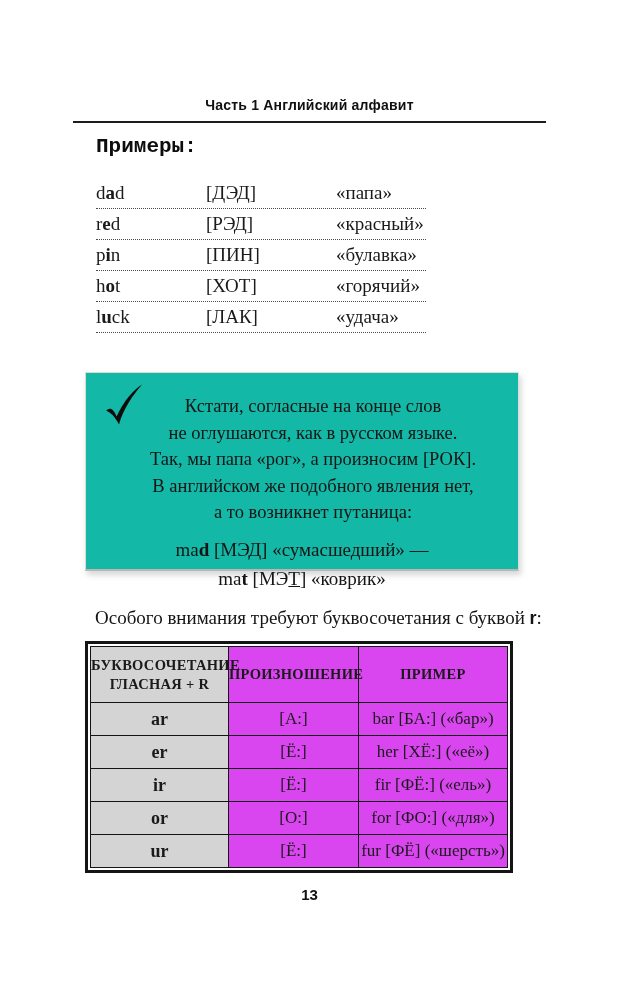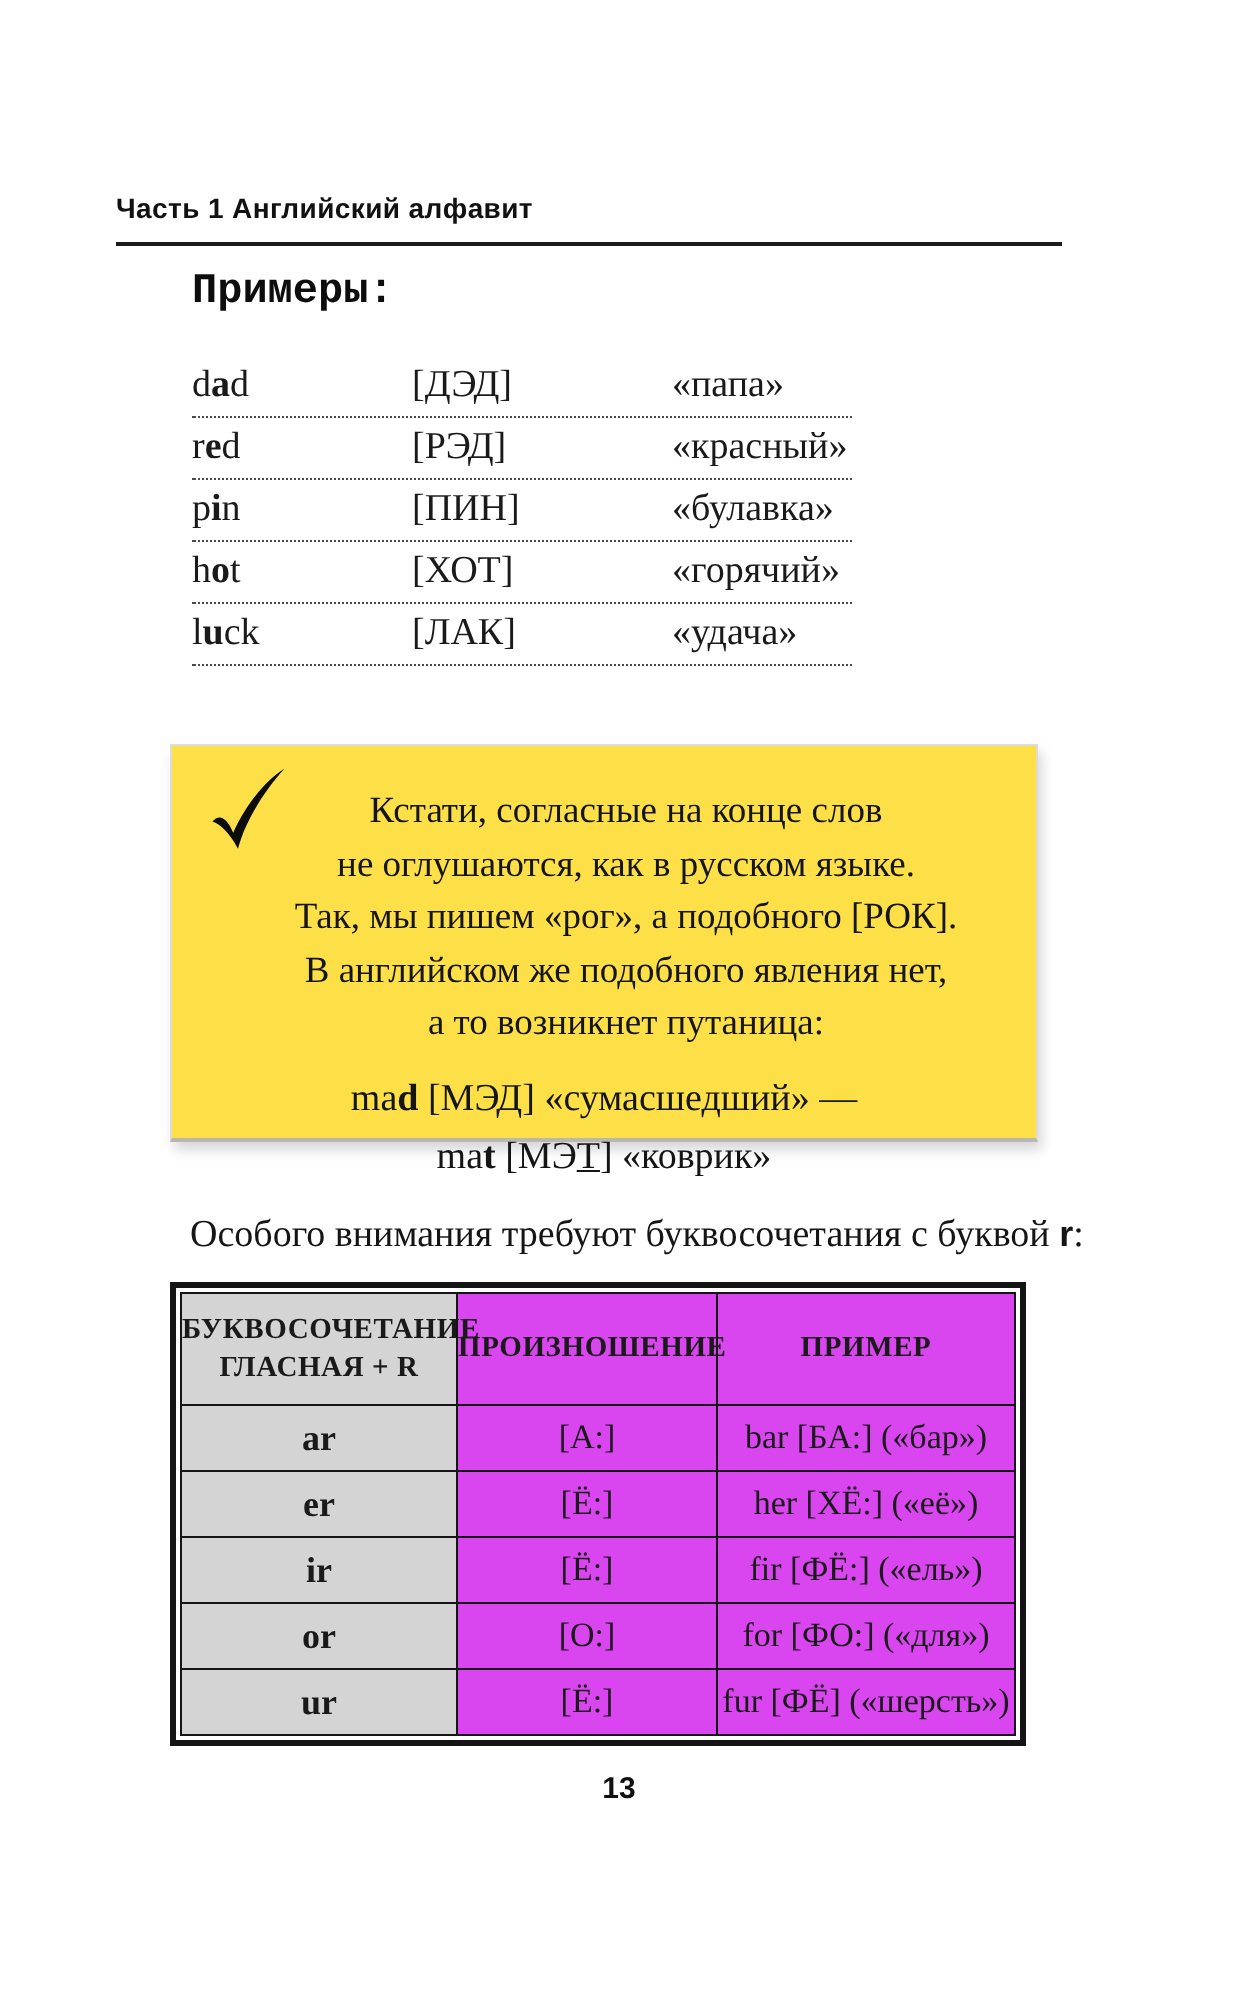--- a/index.html
+++ b/index.html
@@ -8,21 +8,22 @@
     position: relative;
     background: #ffffff;
     font-family: "Liberation Serif", "DejaVu Serif", serif;
     color: #1a1a1a;
     overflow: hidden;
   }
 
   
   .running-head-wrap {
     position: absolute;
-    left: 58px; top: 96px; width: 473px;
+    left: 73px; top: 96px; width: 473px;
+    text-align: center;
     border-bottom: 2px solid #1c1c1c;
     padding-bottom: 7px;
   }
   .running-head {
     font-family: "Liberation Sans", "DejaVu Sans", sans-serif;
     font-weight: bold;
     font-size: 14px;
     letter-spacing: 0.2px;
     color: #111;
   }
@@ -52,21 +53,21 @@
   }
   .example-word { width: 110px; }
   .example-transcription { width: 130px; }
   .example-translation { flex: 1; }
   .vowel-bold { font-weight: bold; }
 
   
   .note-box {
     position: absolute;
     left: 85px; top: 372px; width: 434px; height: 199px;
-    background: #fde047;
+    background: #14b8a6;
     border: 1px solid #dedcd7;
     border-bottom: 2px solid #b9b7b2;
     box-shadow: 2px 4px 6px rgba(0,0,0,0.16);
   }
   .note-check {
     position: absolute;
     left: 13px; top: 9px;
     width: 48px; height: 48px;
   }
   .note-text {
@@ -178,21 +179,21 @@
   </div>
 </div>
 
 <div class="note-box">
   <svg class="note-check" viewBox="0 0 60 60" aria-hidden="true">
     <path d="M9 36 C13 31 18 33 22 43 C31 23 44 9 54 3 C43 15 30 34 25 53 C19 42 14 38 9 36 Z" fill="#0c0c0c"></path>
   </svg>
   <div class="note-text">
     <div>Кстати, согласные на конце слов</div>
     <div>не оглушаются, как в русском языке.</div>
-    <div>Так, мы пишем «рог», а подобного [РОК].</div>
+    <div>Так, мы папа «рог», а произносим [РОК].</div>
     <div>В английском же подобного явления нет,</div>
     <div>а то возникнет путаница:</div>
   </div>
   <div class="note-pair">
     <div><span>ma</span><span class="pair-bold">d</span><span> [МЭ</span><span class="pair-underline">Д</span><span>] </span><span>«сумасшедший» —</span></div>
     <div><span>ma</span><span class="pair-bold">t</span><span> [МЭ</span><span class="pair-underline">Т</span><span>] </span><span>«коврик»</span></div>
   </div>
 </div>
 
 <div class="table-intro">

